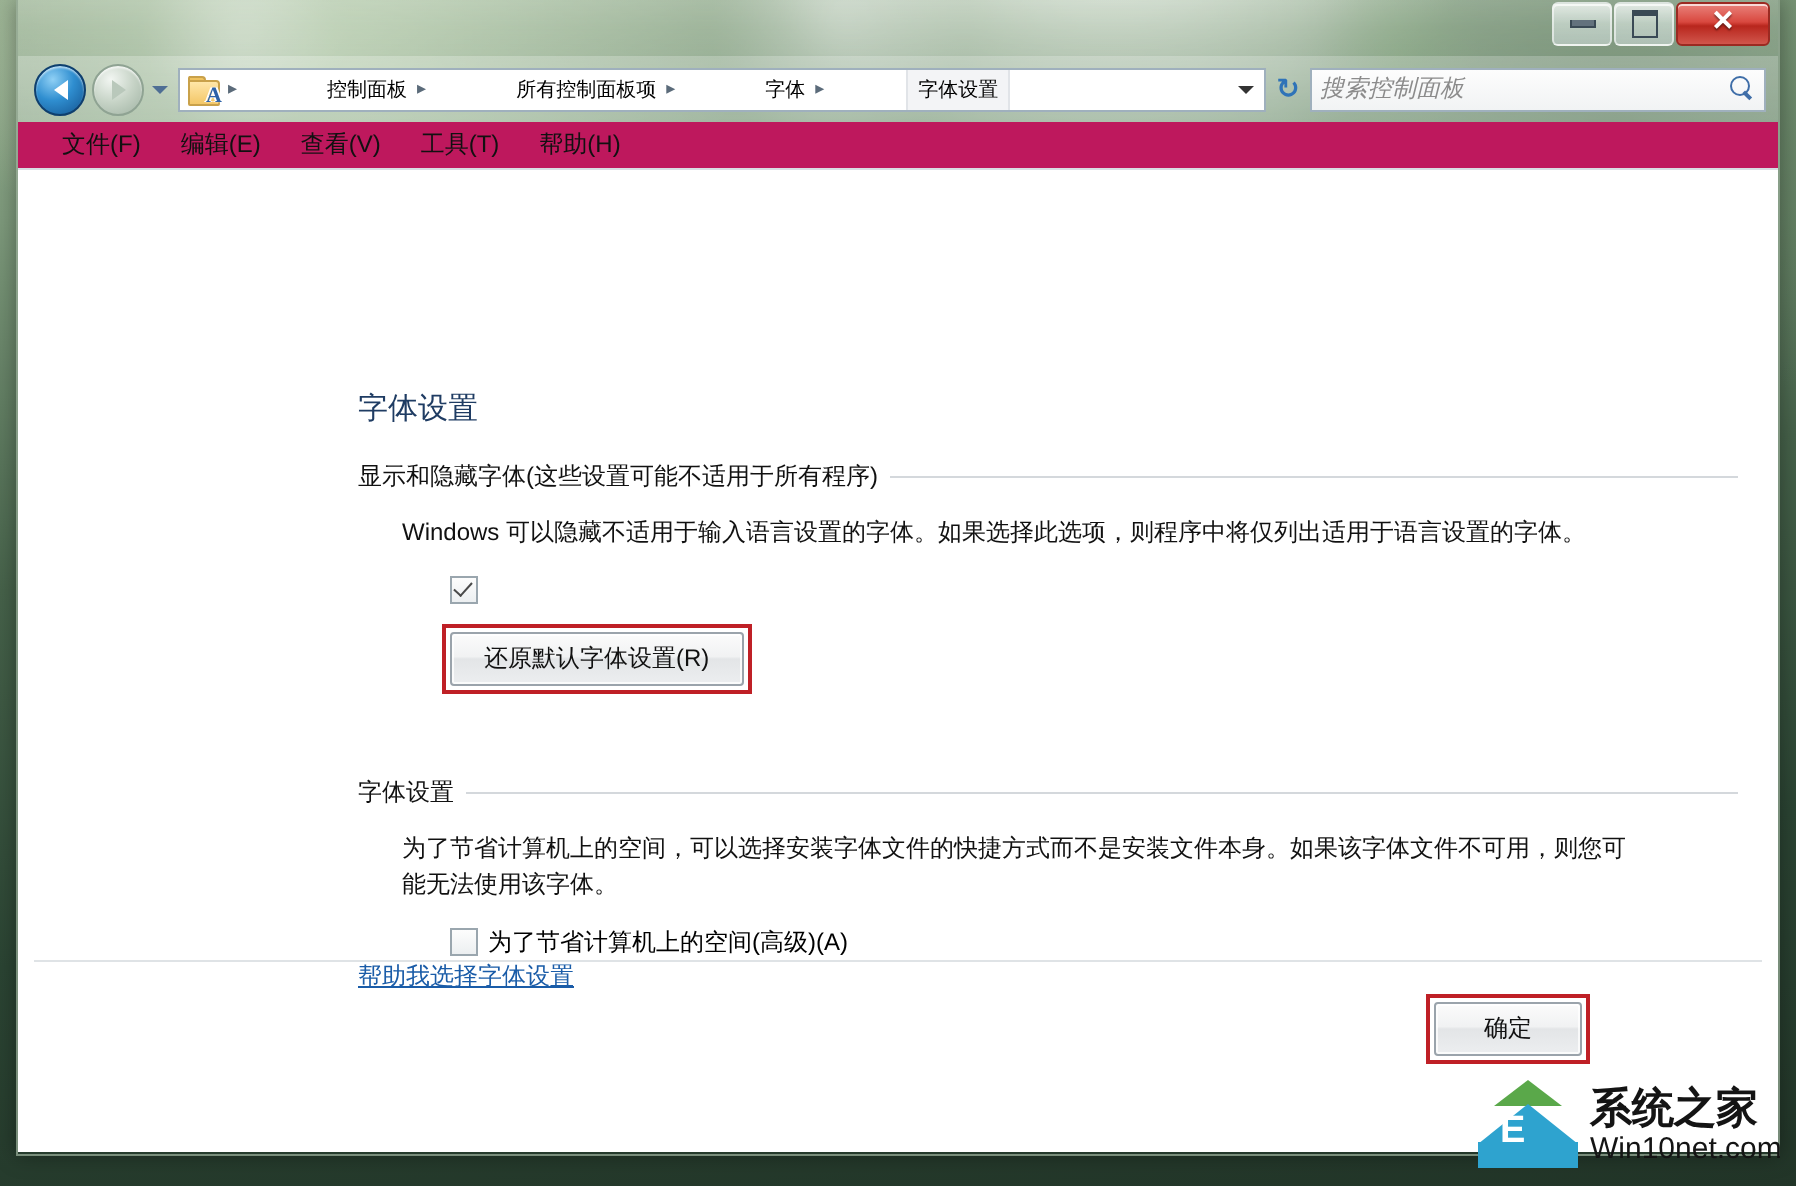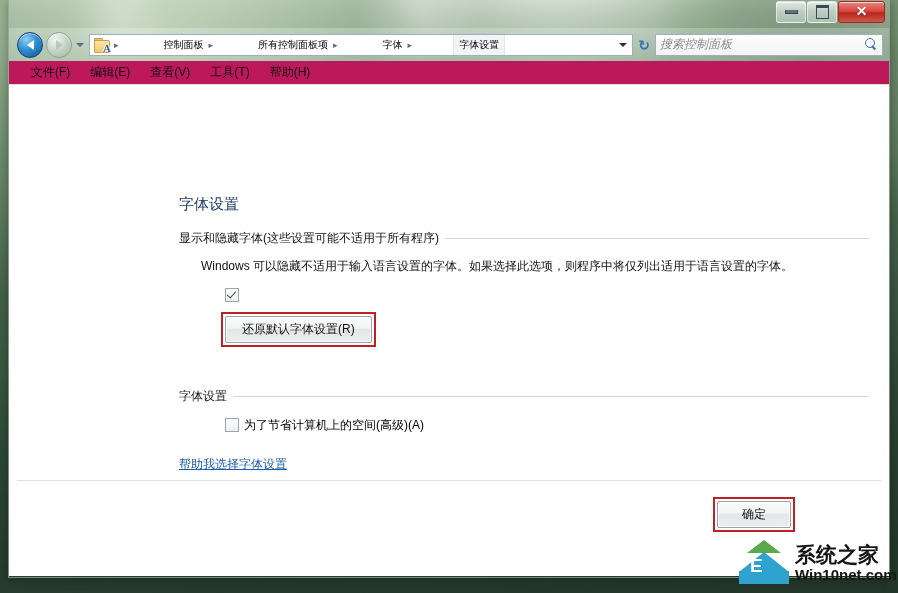--- a/index.html
+++ b/index.html
@@ -466,21 +466,20 @@
     font-weight: bold;
     color: #141414;
     line-height: 22px;
     letter-spacing: 0px;
   }
   .wm-en {
     font-family: "Liberation Sans", sans-serif;
     font-size: 15px;
     color: #141414;
     line-height: 17px;
-    font-weight: bold;
   }
 </style>
 </head>
 <body>
 
 <div id="desktop">
   <div id="desktop-blurlayer"></div>
 </div>
 
 <div id="window">
@@ -566,25 +565,26 @@
           <button class="btn">还原默认字体设置(R)</button>
         </span>
       </div>
     </div>
 
     <div class="group" style="top:303px;">
       <div class="group-label">
         <span>字体设置</span>
         <span class="line"></span>
       </div>
+      <div class="para">为了节省计算机上的空间，可以选择安装字体文件的快捷方式而不是安装文件本身。如果该字体文件不可用，则您可能无法使用该字体。</div>
       <div class="check-row">
         <span class="cb"></span>
         <span>为了节省计算机上的空间(高级)(A)</span>
       </div>
-      <div style="margin-top:22px;">
+      <div style="">
         <a class="link" href="#">帮助我选择字体设置</a>
       </div>
     </div>
 
     <div class="footer-sep"></div>
 
     <div class="okwrap">
       <span class="redbox">
         <button class="btn ok">确定</button>
       </span>

